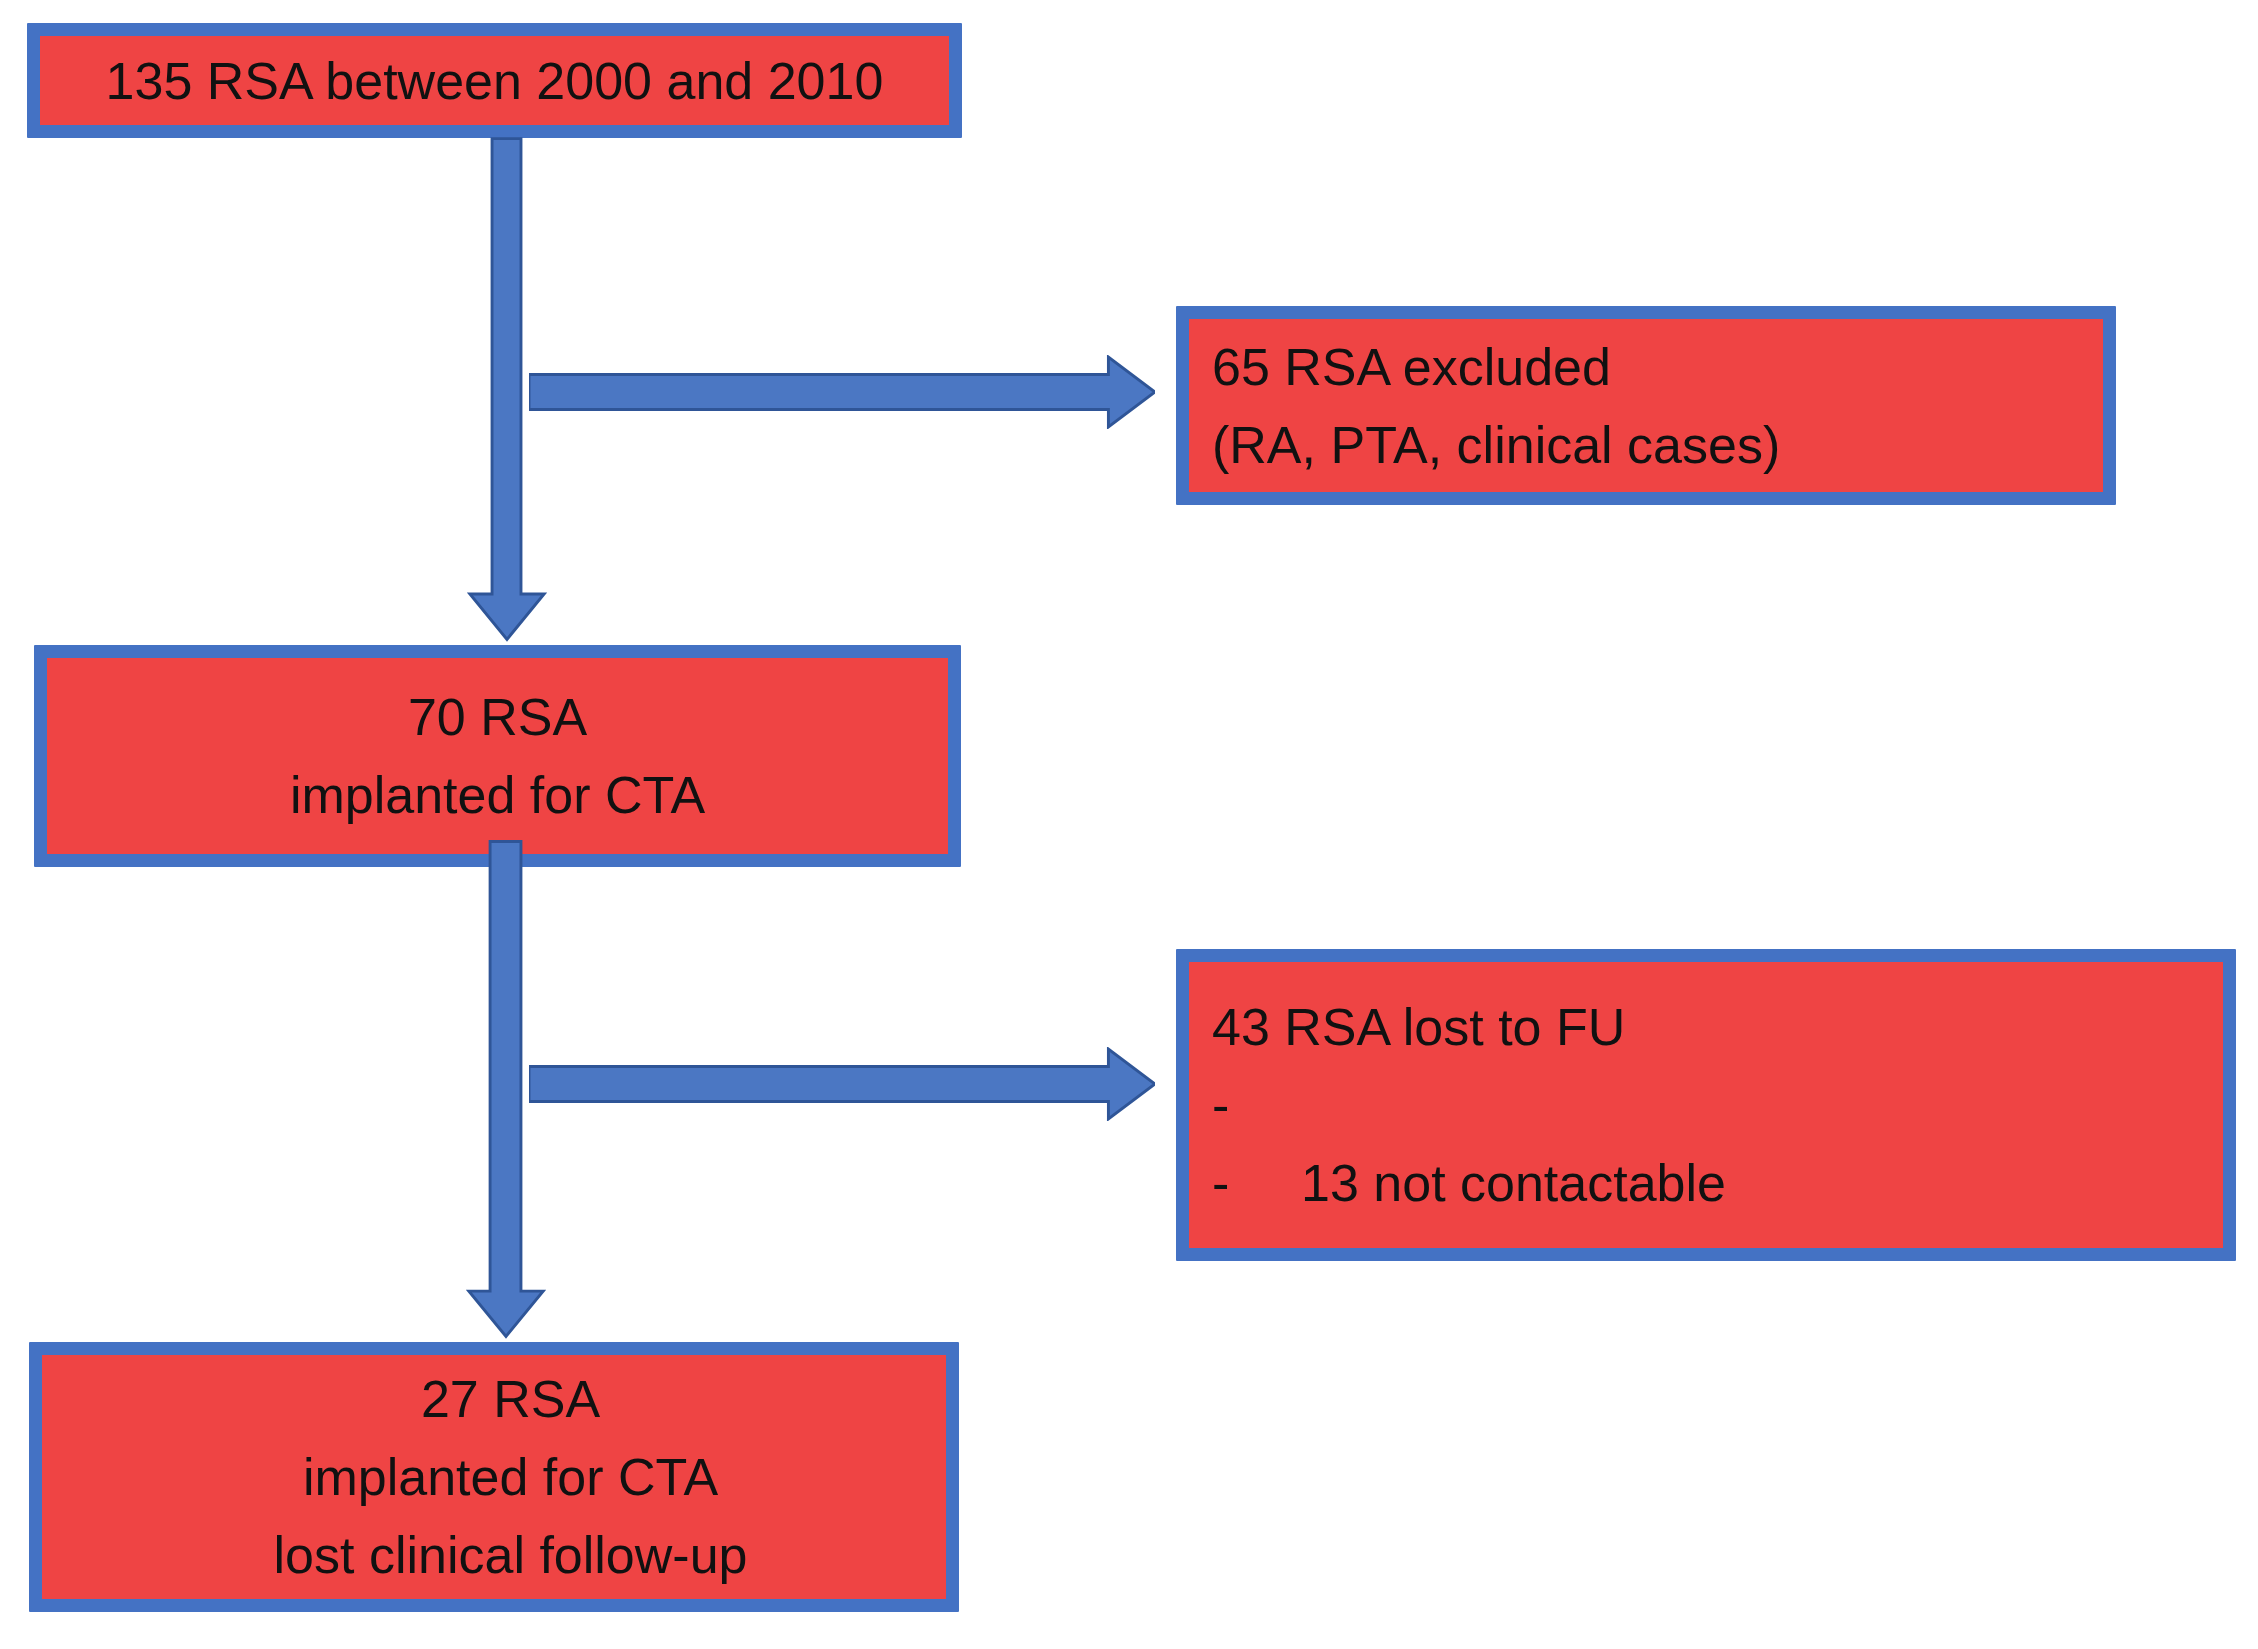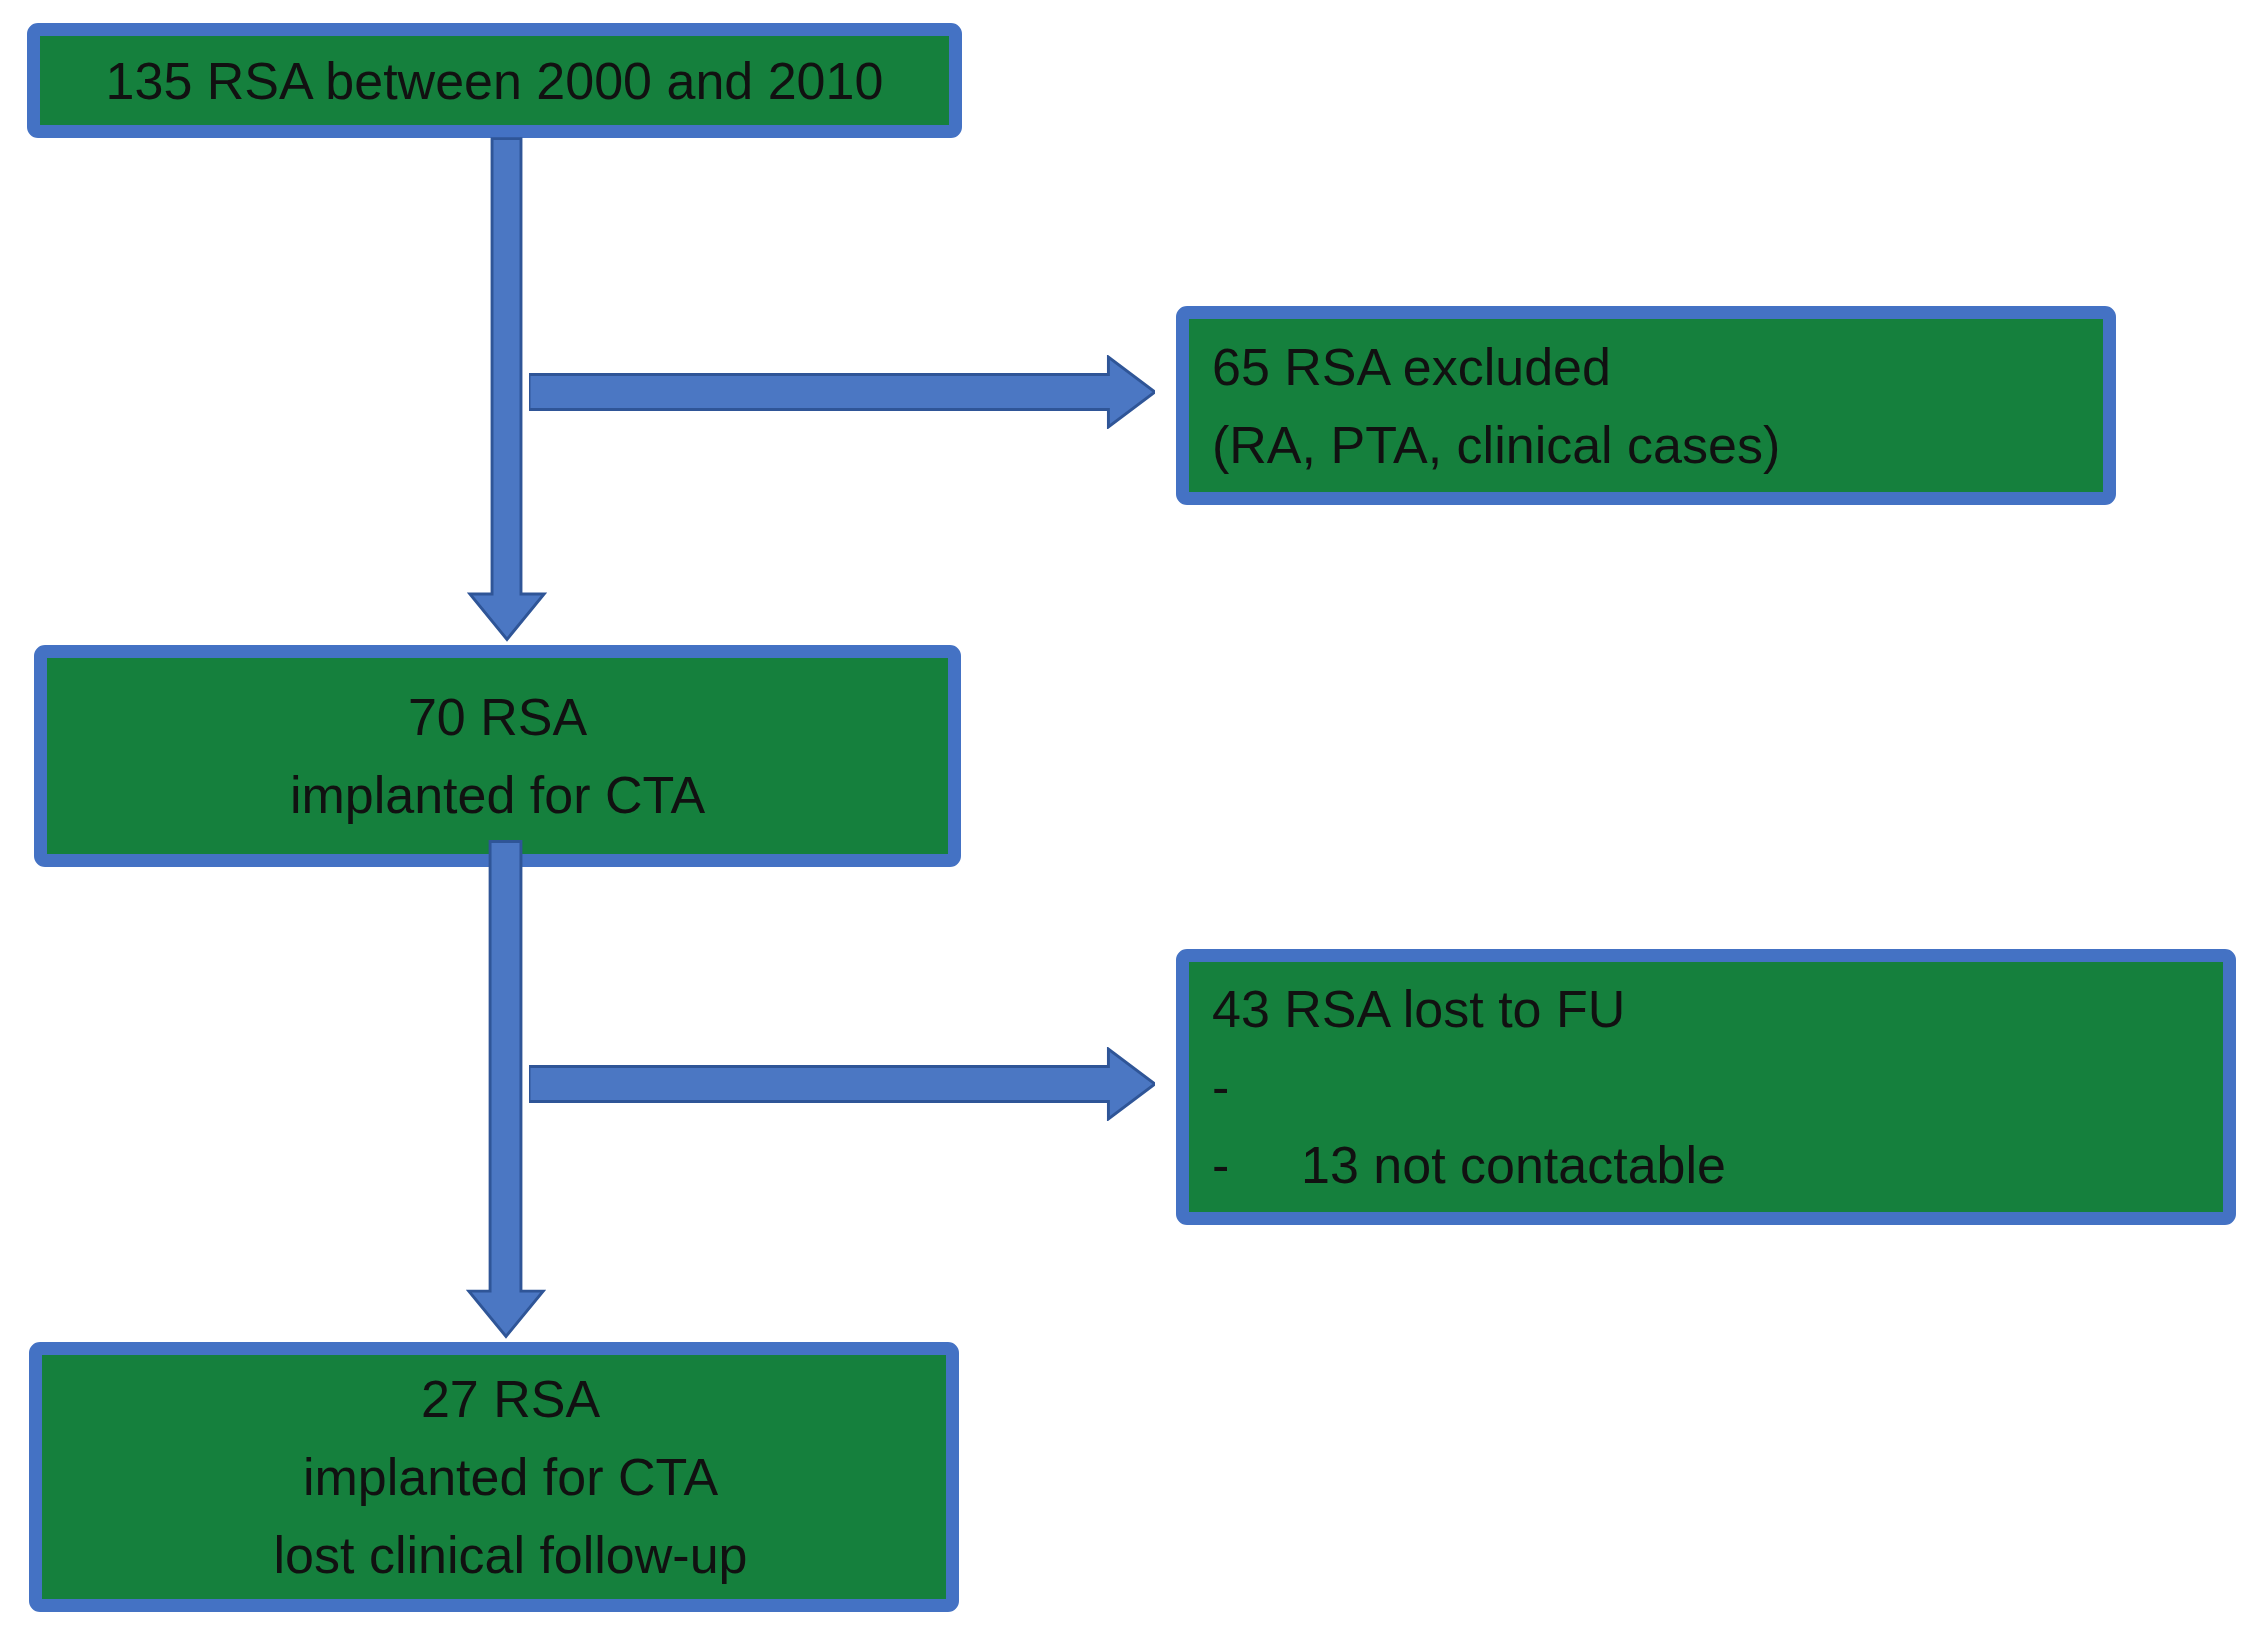--- a/index.html
+++ b/index.html
@@ -12,23 +12,23 @@
     width: 2258px;
     height: 1650px;
     background: var(--color-background, #ffffff);
     font-family: "Liberation Sans", sans-serif;
     color: var(--color-text, #111111);
     overflow: hidden;
   }
   .fbox {
     position: absolute;
     box-sizing: border-box;
-    background: #15803d;
+    background: #ef4444;
     border: 13.6px solid var(--color-border, #4472C4);
-    border-radius: 11px;
+    border-radius: 1px;
     display: flex;
     flex-direction: column;
     justify-content: center;
     font-size: 52px;
     line-height: 1.5;
     white-space: nowrap;
   }
   .fbox.centered {
     align-items: center;
     text-align: center;
@@ -87,21 +87,21 @@
   </div>
 
   <svg class="arrow-svg" style="left:465px; top:840px;" width="82" height="499" viewBox="0 0 85 514">
     <polygon class="arrow-shape" points="26,0 58,0 58,466 81,466 42.5,513 4,466 26,466"></polygon>
   </svg>
 
   <svg class="arrow-svg" style="left:529px; top:1047px;" width="626" height="74" viewBox="0 0 645 76">
     <polygon class="arrow-shape" points="0,20 597,20 597,2 645,38 597,74 597,56 0,56"></polygon>
   </svg>
 
-  <div class="fbox leftalign" style="left:1176px; top:949px; width:1060px; height:276px;">
+  <div class="fbox leftalign" style="left:1176px; top:949px; width:1060px; height:312px;">
     <div>43 RSA lost to FU</div>
     <div class="bullet-row">
       <span class="bullet-marker">-</span>
     </div>
     <div class="bullet-row">
       <span class="bullet-marker">-</span>
       <span>13 not contactable</span>
     </div>
   </div>
 

